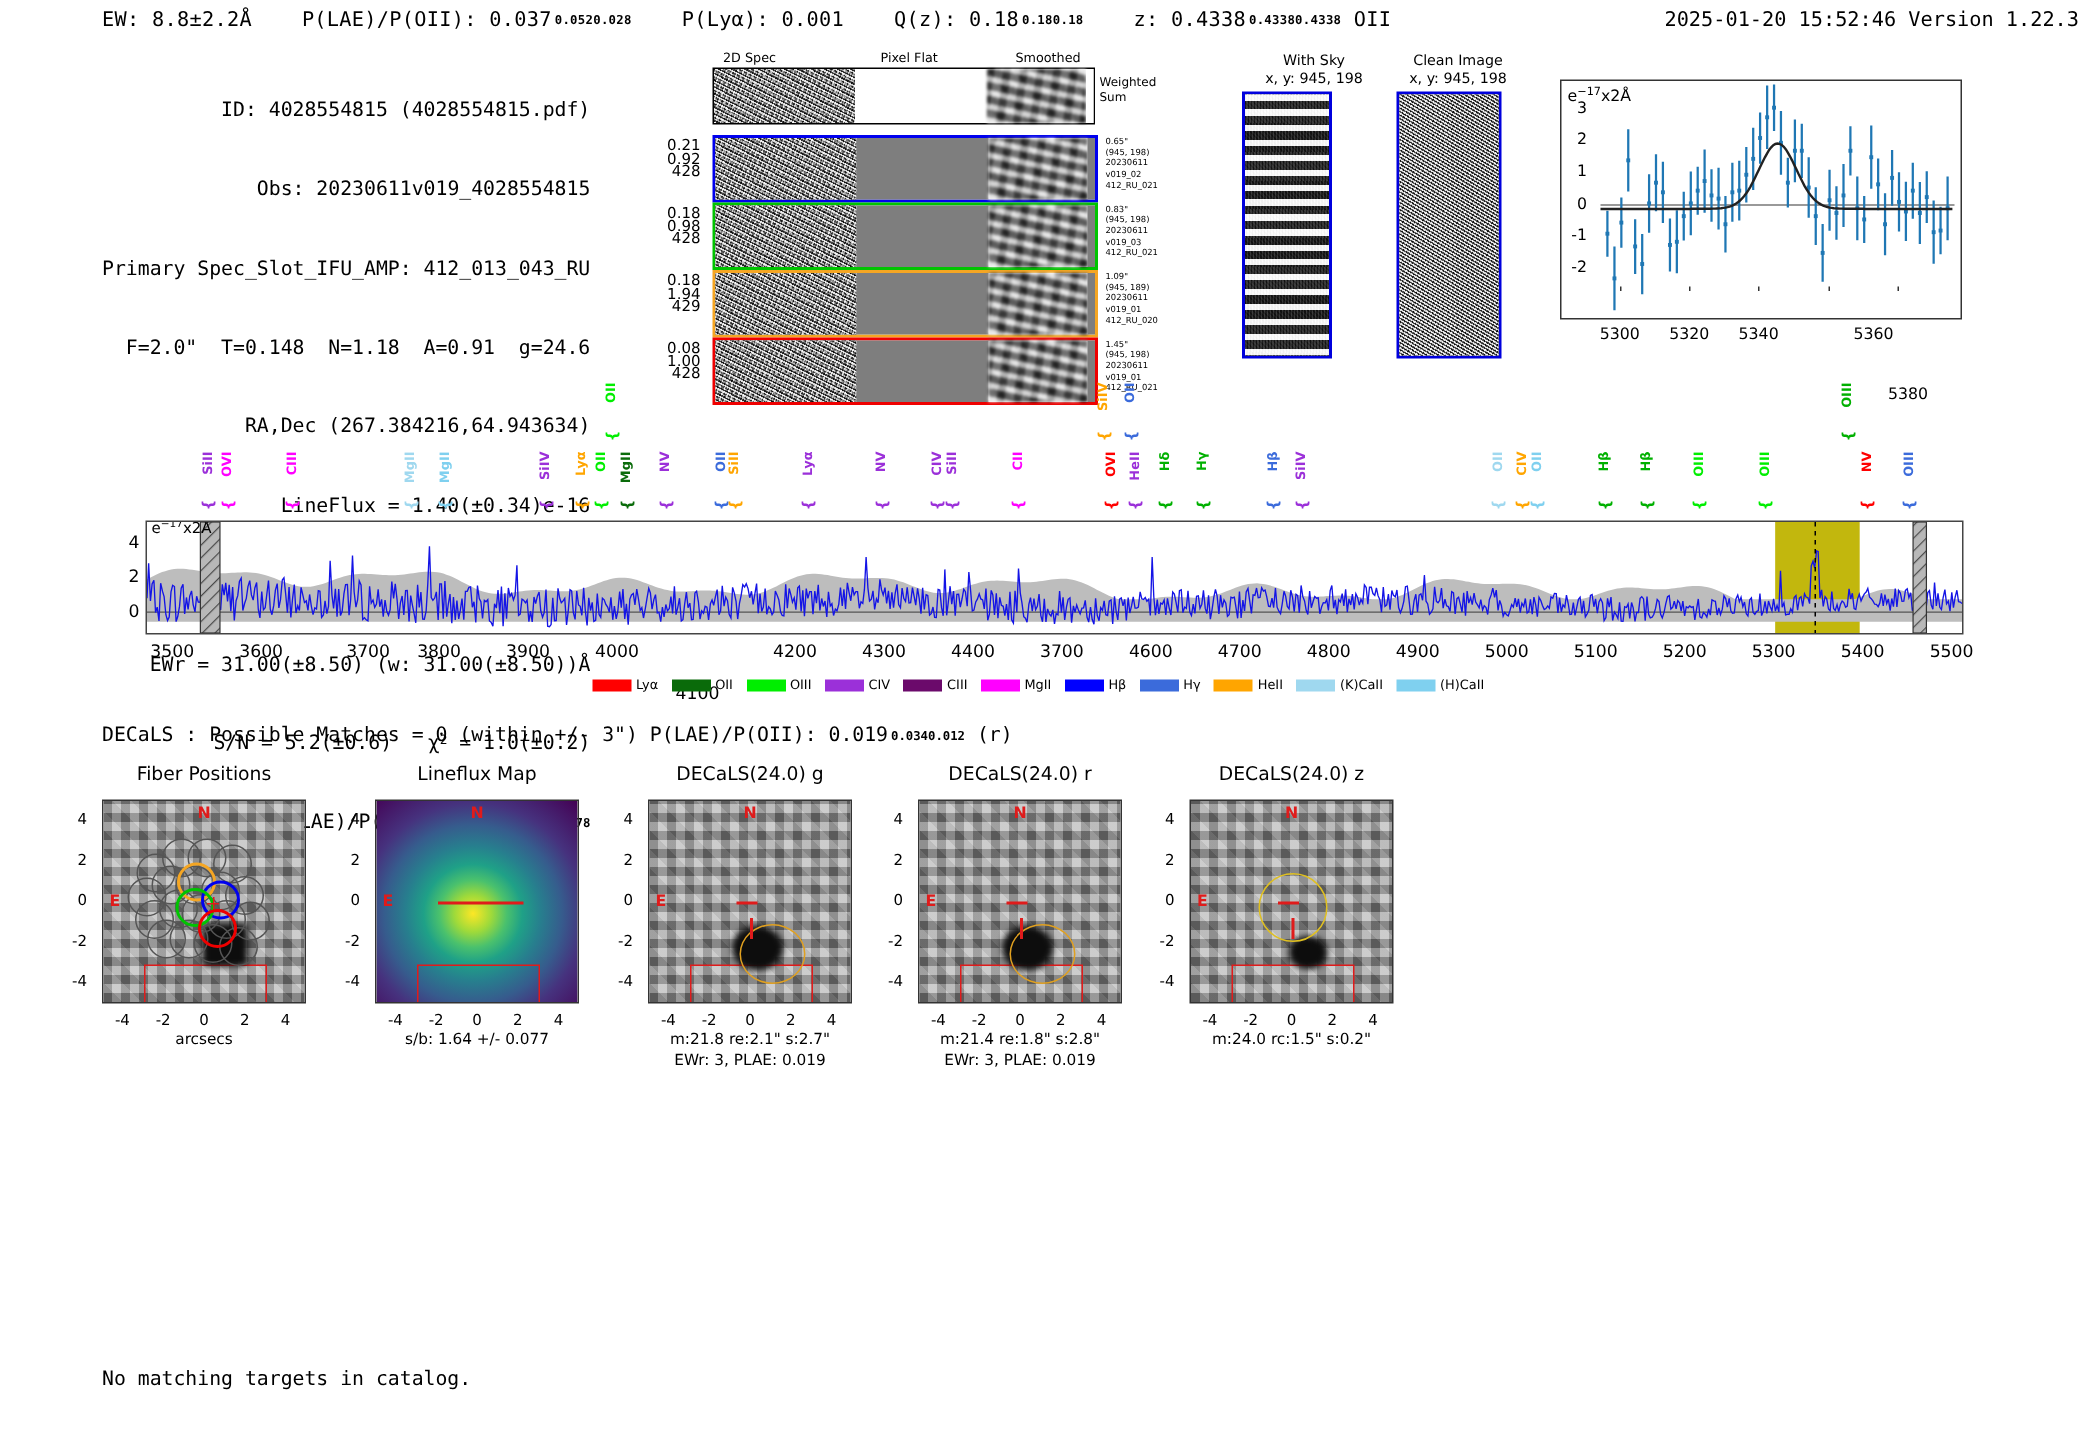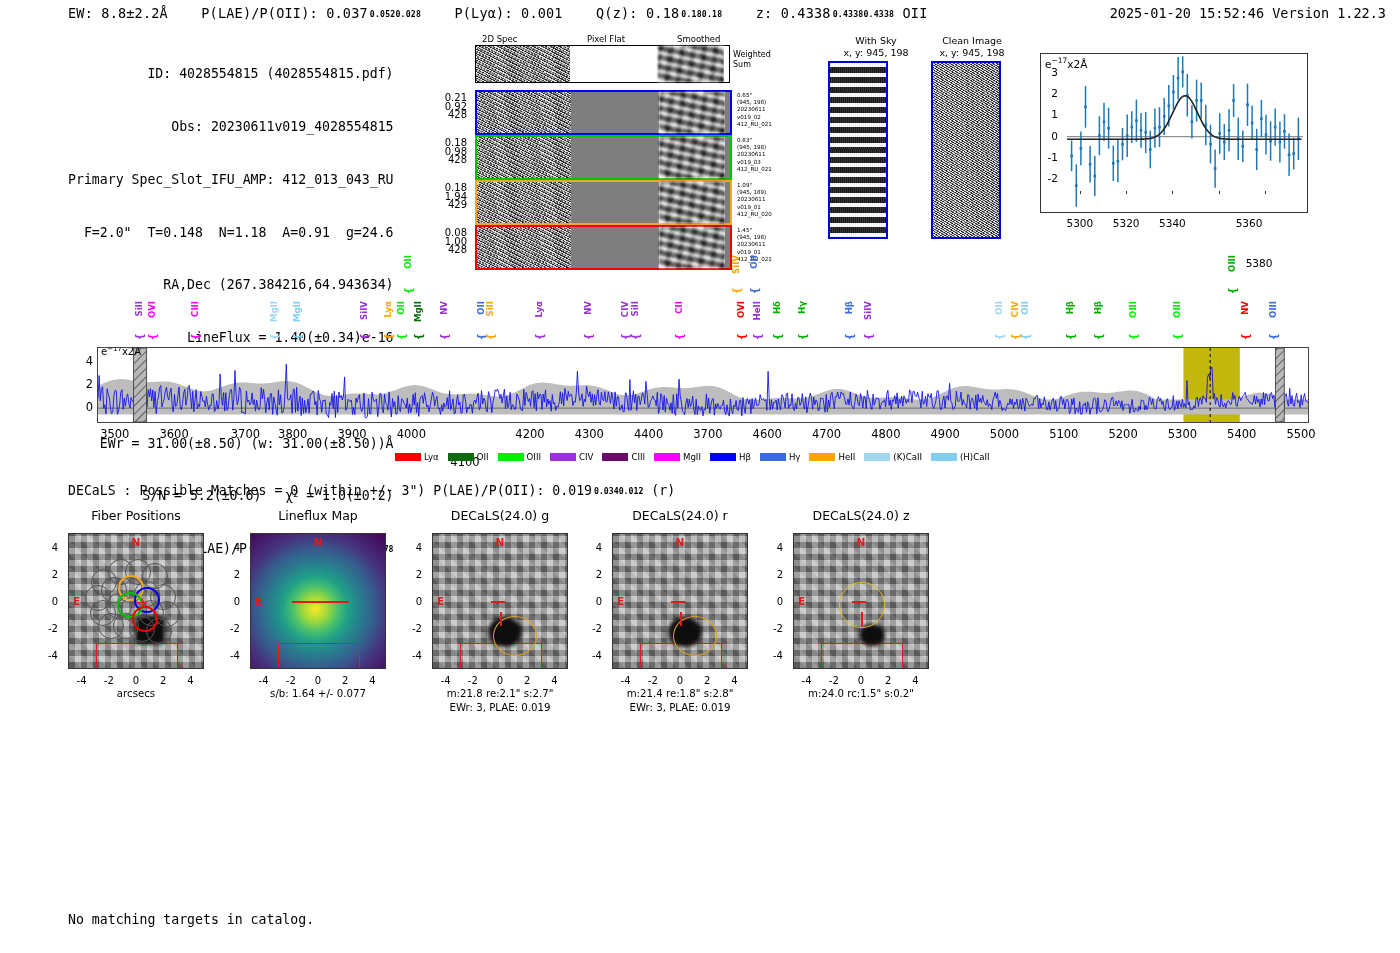--- a/index.html
+++ b/index.html
@@ -396,21 +396,21 @@
   </div>
   <div id="lf-ticks">
       <div class="lf-xlab" style="left: 39.8824px;">5300</div>
       <div class="tickx" style="left: 39.8824px; top: 138px;"></div>
       <div class="lf-xlab" style="left: 86.1569px;">5320</div>
       <div class="tickx" style="left: 86.1569px; top: 138px;"></div>
       <div class="lf-xlab" style="left: 132.431px;">5340</div>
       <div class="tickx" style="left: 132.431px; top: 138px;"></div>
       <div class="lf-xlab" style="left: 190px; margin-left: 19px;">5360</div>
       <div class="tickx" style="left: 178.706px; top: 138px;"></div>
-      <div class="lf-xlab" style="left: 219px; margin-top: 44px;">5380</div>
+      <div class="lf-xlab" style="left: 232px; margin-top: 44px;">5380</div>
       <div class="tickx" style="left: 224.98px; top: 138px;"></div>
       <div class="lf-ylab" style="top: 125.238px; right: 246px; position: absolute;">-2</div>
       <div class="lf-ylab" style="top: 103.968px; right: 246px; position: absolute;">-1</div>
       <div class="lf-ylab" style="top: 82.6984px; right: 246px; position: absolute;">0</div>
       <div class="lf-ylab" style="top: 61.4286px; right: 246px; position: absolute;">1</div>
       <div class="lf-ylab" style="top: 40.1587px; right: 246px; position: absolute;">2</div>
       <div class="lf-ylab" style="top: 18.8889px; right: 246px; position: absolute;">3</div>
     </div>
 </div>
 

